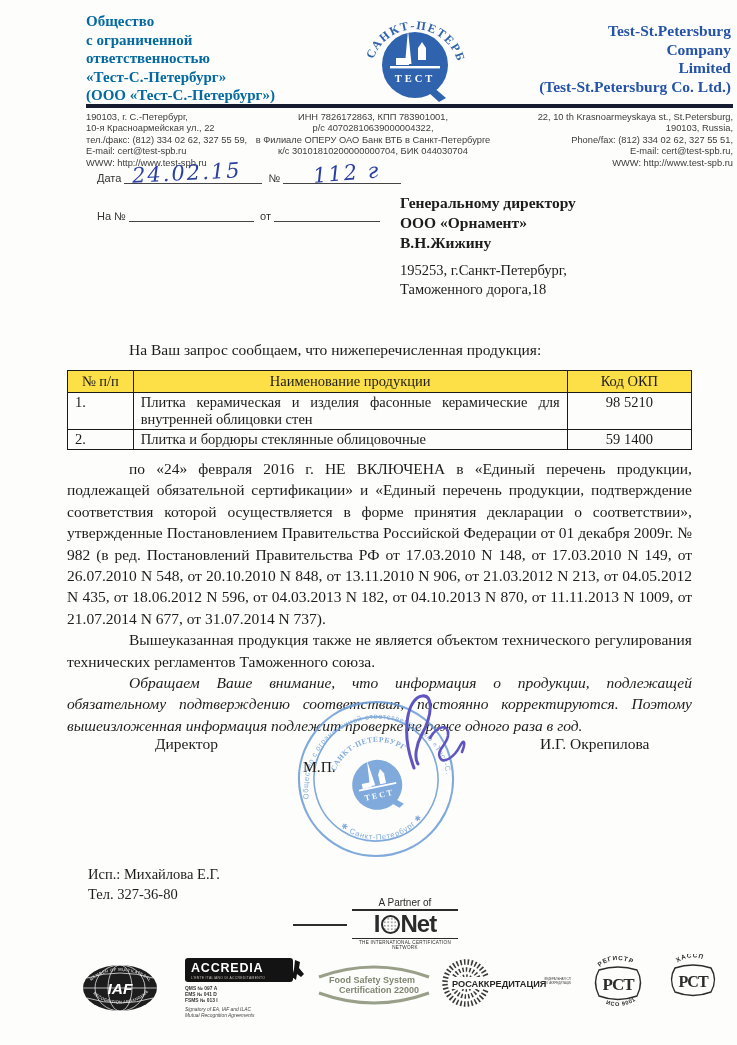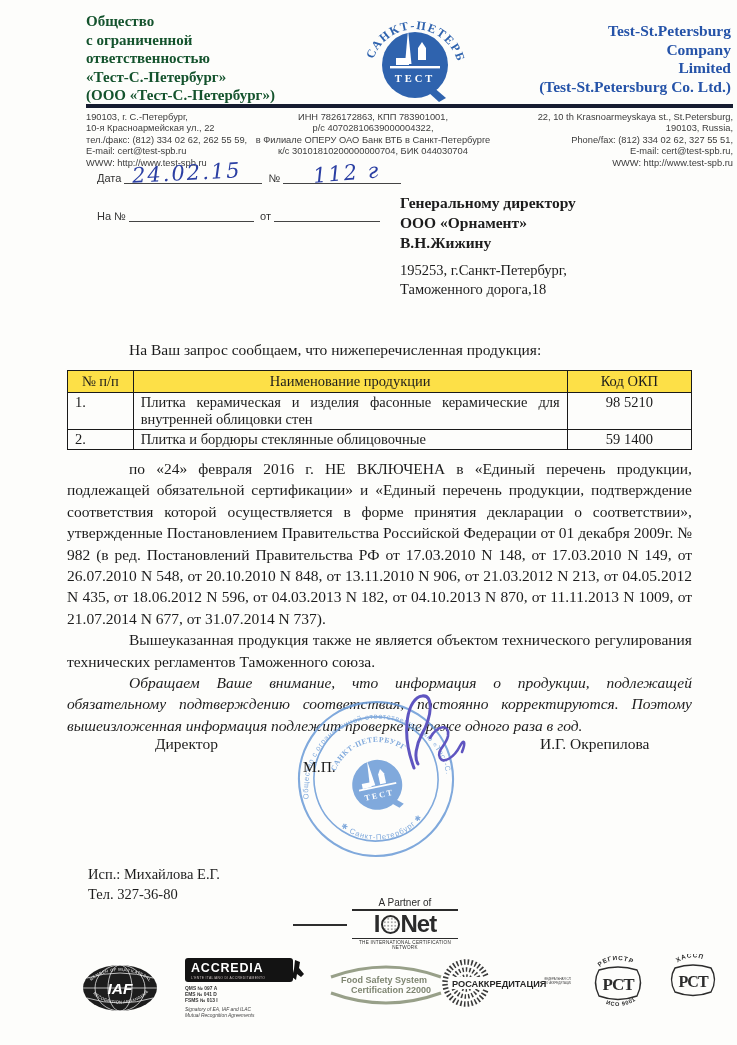--- a/index.html
+++ b/index.html
@@ -1,19 +1,19 @@
 <!DOCTYPE html>
 <html><head>
 <meta charset="utf-8">
 <style>
   html,body{margin:0;padding:0;background:#888;}
   .page{position:relative;width:737px;height:1045px;background:#fdfdfb;margin:0 auto;
         font-family:"Liberation Serif",serif;color:#1c1c1c;overflow:hidden;}
   
-  .co-ru{position:absolute;left:86px;top:12px;font-size:15px;font-weight:bold;color:#14532d;line-height:18.5px;}
+  .co-ru{position:absolute;left:86px;top:12px;font-size:15px;font-weight:bold;color:#0369a1;line-height:18.5px;}
   .co-en{position:absolute;right:6px;top:22px;font-size:15.5px;font-weight:bold;color:#2553a8;line-height:18.5px;text-align:right;}
   .logo-main{position:absolute;left:356px;top:2px;}
   .head-rule{position:absolute;left:86px;top:104px;width:647px;height:4px;background:#161c30;}
   
   .contacts{position:absolute;top:112px;left:0;width:737px;font-family:"Liberation Sans",sans-serif;
             font-size:9.3px;line-height:11.4px;color:#3c3c3c;}
   .contact-left{position:absolute;left:86px;width:170px;text-align:left;}
   .contact-center{position:absolute;left:242px;width:262px;text-align:center;}
   .contact-right{position:absolute;left:496px;width:237px;text-align:right;}
   
@@ -105,21 +105,21 @@
     <div>Limited</div>
     <div>(Test-St.Petersburg Co. Ltd.)</div>
   </div>
 
   <div class="head-rule"></div>
 
   <div class="contacts">
     <div class="contact-left">
       <div>190103, г. С.-Петербург,</div>
       <div>10-я Красноармейская ул., 22</div>
-      <div>тел./факс:  (812)  334 02 62, 262 55 59,</div>
+      <div>тел./факс:  (812)  334 02 62, 327 55 59,</div>
       <div>E-mail: cert@test-spb.ru</div>
       <div>WWW: http://www.test-spb.ru</div>
     </div>
     <div class="contact-center">
       <div>ИНН 7826172863, КПП 783901001,</div>
       <div>р/с 40702810639000004322,</div>
       <div>в Филиале ОПЕРУ ОАО Банк ВТБ в Санкт-Петербурге</div>
       <div>к/с 30101810200000000704, БИК 044030704</div>
     </div>
     <div class="contact-right">
@@ -280,21 +280,21 @@
       <div>QMS № 097 A</div>
       <div>EMS № 041 D</div>
       <div>FSMS № 013 I</div>
     </div>
     <div class="acc-notes">
       <div>Signatory of EA, IAF and ILAC</div>
       <div>Mutual Recognition Agreements</div>
     </div>
   </div>
 
-  <div class="logo-abs" style="left:321px;top:962px;">
+  <div class="logo-abs" style="left:309px;top:962px;">
     <svg width="130" height="48" viewBox="0 0 130 48">
       <path d="M 10,15 Q 65,-5 120,15" stroke="#98a089" stroke-width="3" fill="none"></path>
       <path d="M 10,31 Q 65,51 120,31" stroke="#98a089" stroke-width="3" fill="none"></path>
       <text x="63" y="21" text-anchor="middle" font-family="Liberation Sans,sans-serif" font-size="9" font-weight="bold" fill="#7f8672">Food Safety System</text>
       <text x="70" y="31" text-anchor="middle" font-family="Liberation Sans,sans-serif" font-size="9" font-weight="bold" fill="#7f8672">Certification 22000</text>
     </svg>
   </div>
 
   <div class="logo-abs" style="left:437px;top:956px;">
     <svg width="134" height="54" viewBox="0 0 134 54">

